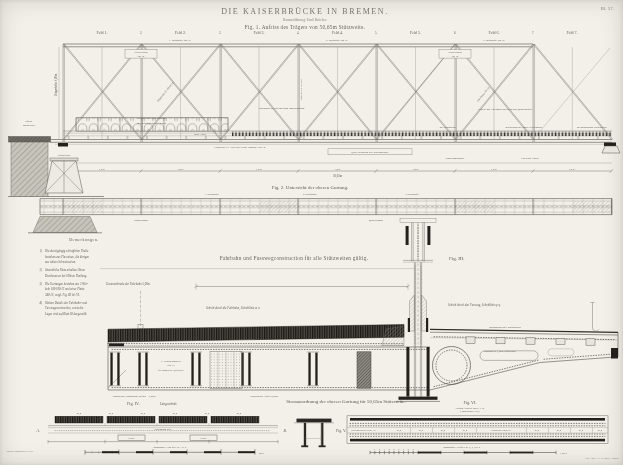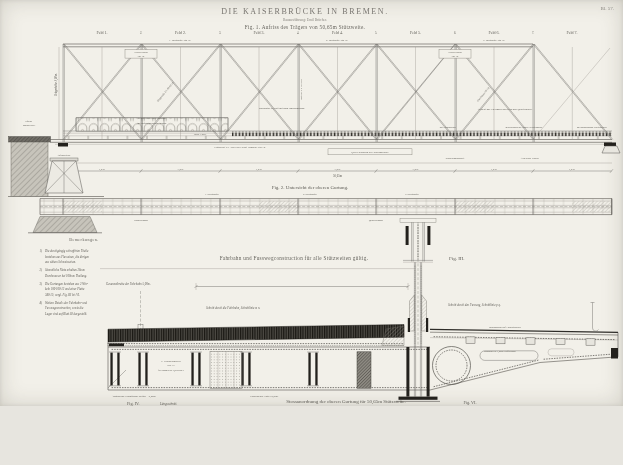--- a/index.html
+++ b/index.html
@@ -1,17 +1,17 @@
 <!DOCTYPE html>
 <html><head>
 <meta charset="utf-8">
 <style>
   html,body{margin:0;padding:0;background:#e7e5df;}
   .sheet{
-    position:relative;width:623px;height:406px;overflow:hidden;
+    position:relative;width:623px;height:465px;overflow:hidden;
     background:#f2f0e9;
     box-shadow:inset 0 0 22px rgba(60,55,40,.18), inset 0 0 4px rgba(60,55,40,.12);
     font-family:"Liberation Serif","DejaVu Serif",serif;
   }
   svg text{font-family:"Liberation Serif","DejaVu Serif",serif;fill:#4f4d48;}
   .ln{stroke:#55534e;stroke-width:.6;fill:none}
   .ln2{stroke:#6e6c66;stroke-width:.45;fill:none}
   .ln3{stroke:#938f88;stroke-width:.35;fill:none}
   .lnD{stroke:#2e2c28;stroke-width:1.3;fill:none}
   .dots{stroke:#4a4843;stroke-width:.7;stroke-dasharray:.7 1.9;fill:none;stroke-linecap:round}

